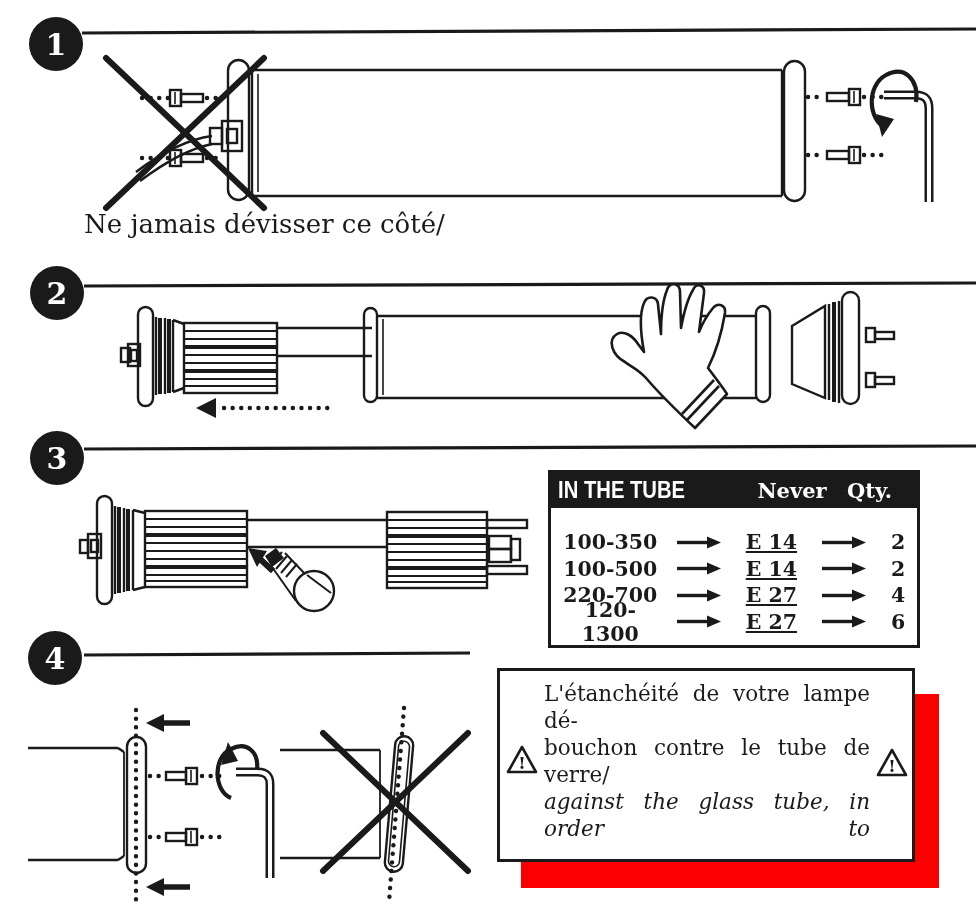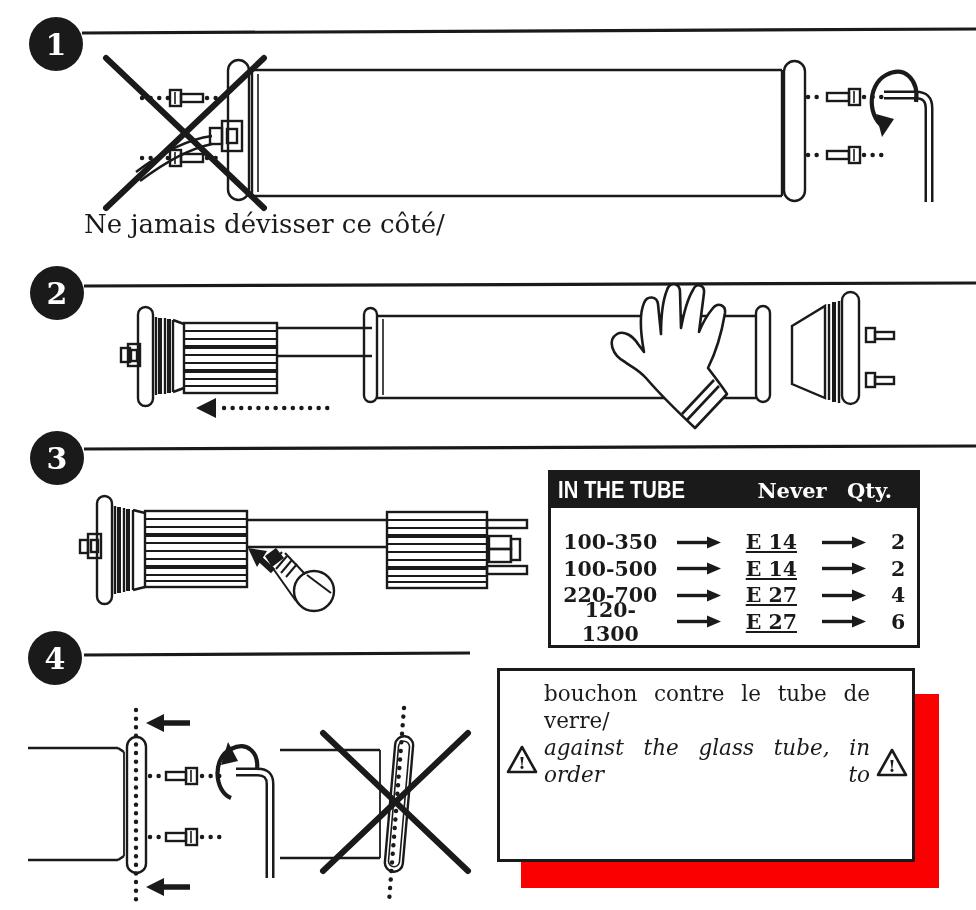--- a/index.html
+++ b/index.html
@@ -375,19 +375,20 @@
       <text x="16" y="25" text-anchor="middle" fill="#1a1a1a">!</text>
     </svg>
   </div>
   <div class="tri" style="left:376px;top:76px;">
     <svg width="32" height="31" viewBox="0 0 32 31">
       <polygon points="16,3 30,28 2,28" fill="none" stroke="#1a1a1a" stroke-width="2.6" stroke-linejoin="round"></polygon>
       <text x="16" y="25" text-anchor="middle" fill="#1a1a1a">!</text>
     </svg>
   </div>
   <div class="warn-text">
+    <div class="wline jl">L'étanchéité de votre lampe dé-</div>
     <div class="wline jl">bouchon contre le tube de verre/</div>
     <div class="wline it jl">against the glass tube, in order to</div>
 
   </div>
 </div>
 
 </div>
 
 </body></html>

